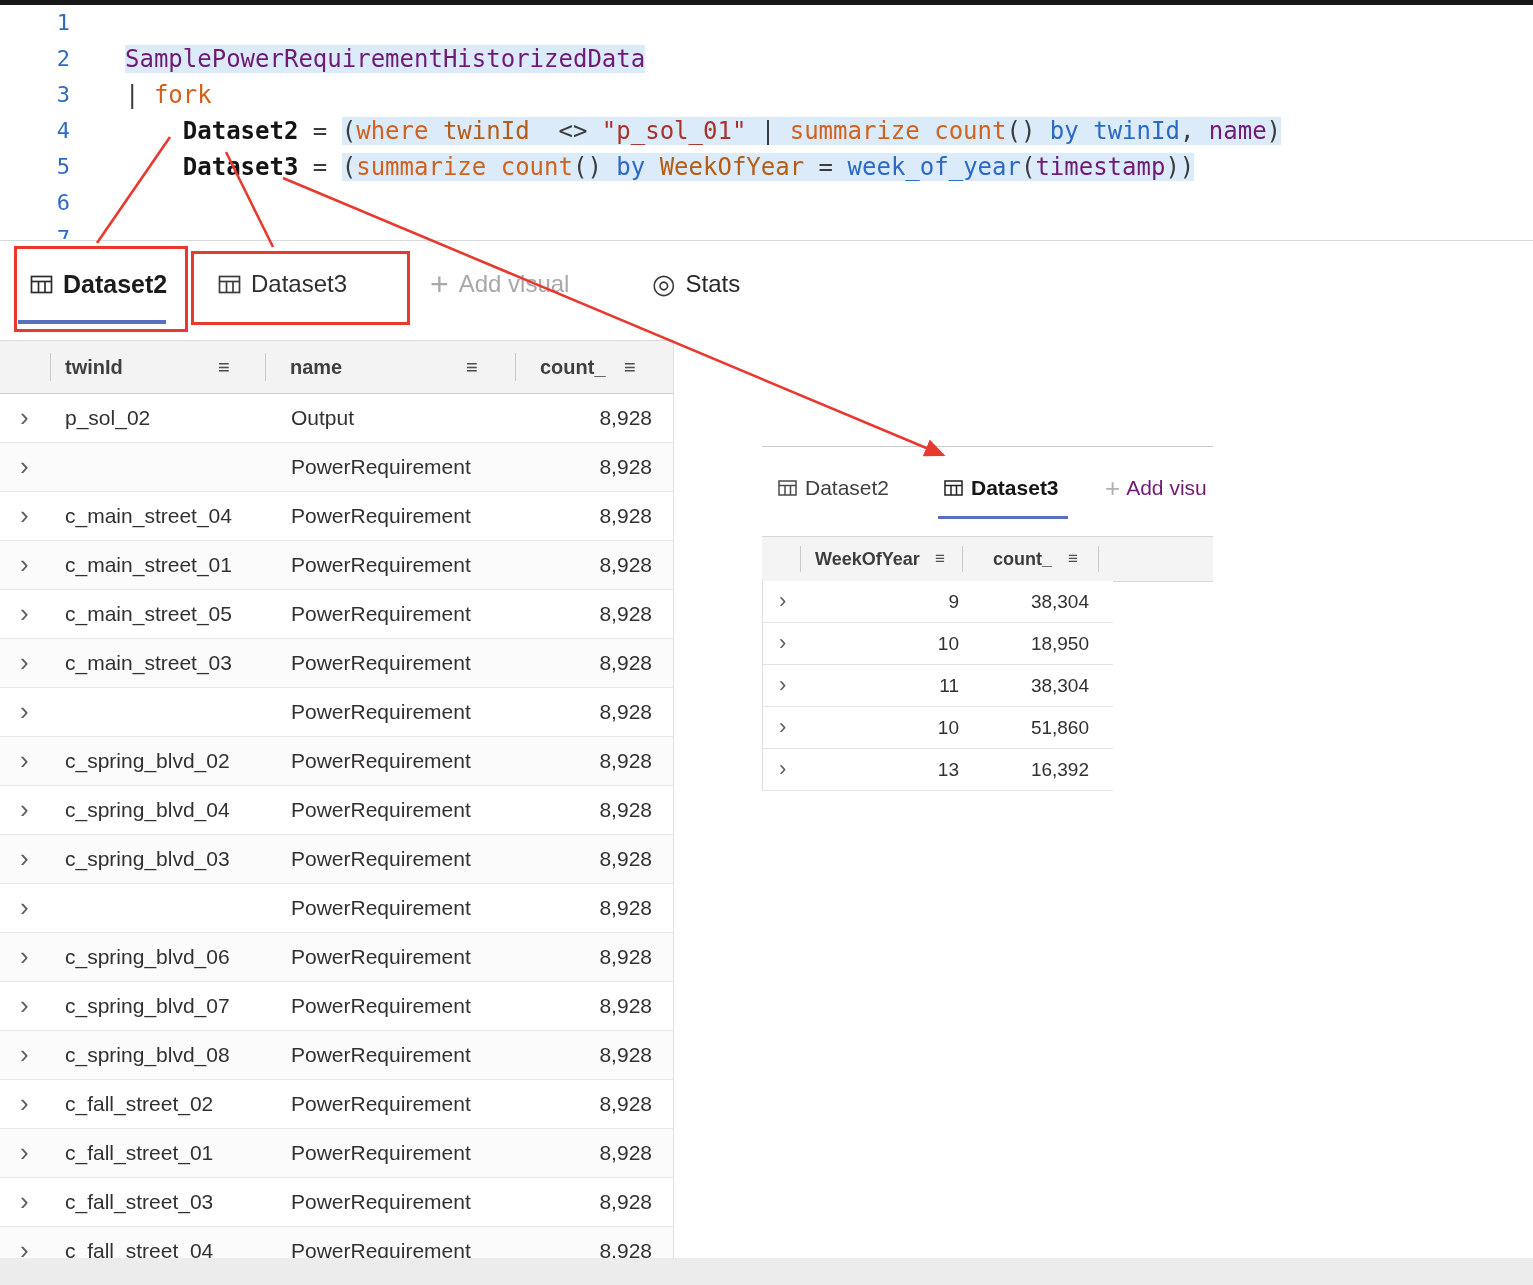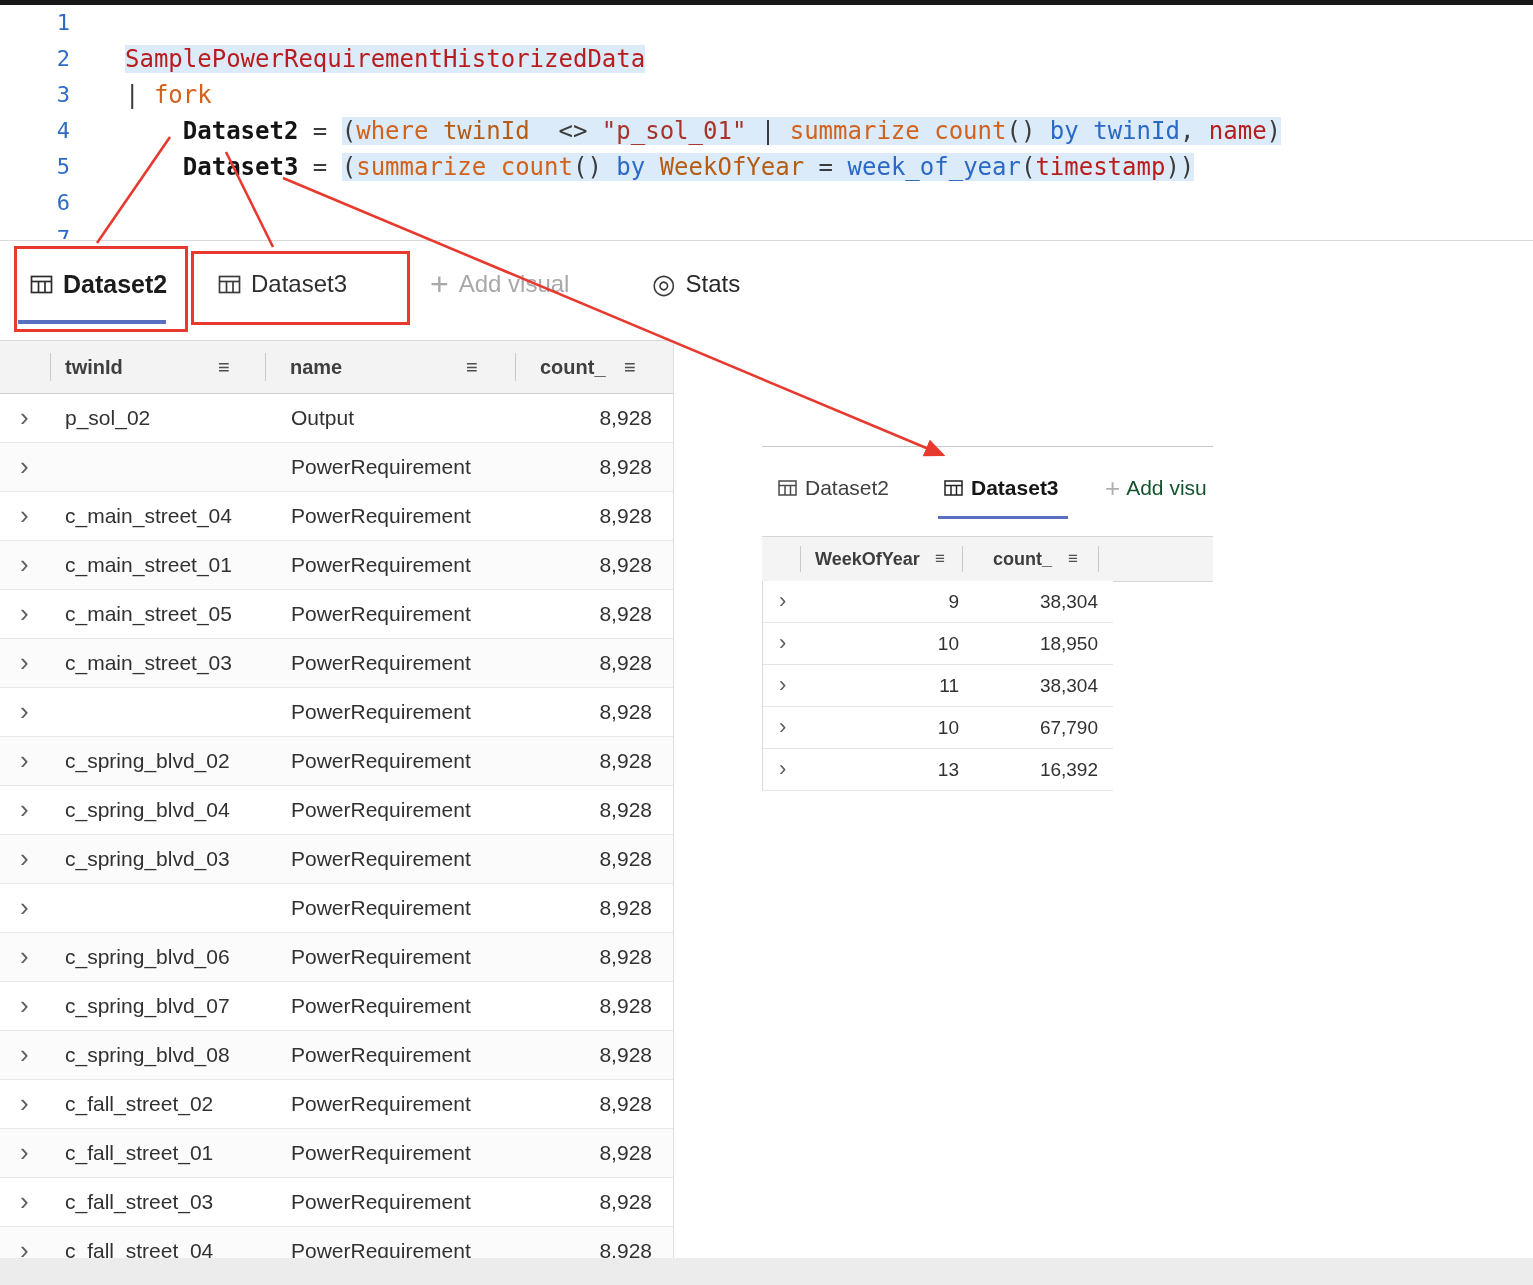--- a/index.html
+++ b/index.html
@@ -24,21 +24,21 @@
     position:absolute;left:125px;top:0;
     font-family:"DejaVu Sans Mono","Liberation Mono",monospace;
     font-size:24px;line-height:36px;color:#333;white-space:pre;
   }
   .seg-plain{color:#3b3b3b}
   .seg-bold{color:#141414;font-weight:bold}
   .seg-kw{color:#d2611c}
   .seg-id{color:#b65c12}
   .seg-str{color:#a8322a}
   .seg-fn{color:#2a69c5}
-  .seg-col{color:#b91c1c}
+  .seg-col{color:#701a75}
   .hl{background:#dcebfa}
   .editor-sep{position:absolute;left:0;top:240px;width:1533px;height:1px;background:#d8d8d8}
 
   
   .tabbar{position:absolute;left:0;top:241px;width:1533px;height:99px;background:#fff}
   .tab{position:absolute;height:44px;display:flex;align-items:center;gap:10px;cursor:default}
   #tab-d2{left:30px;top:21px}
   #tab-d3{left:218px;top:21px}
   .tab-label{font-size:24px;color:#2e2e2e}
   .tab-label.strong{font-weight:bold;color:#1c1c1c;font-size:25px}
@@ -76,32 +76,32 @@
   .panel{position:absolute;left:762px;top:446px;width:452px;height:362px;background:#fff}
   .panel-topline{position:absolute;left:0;top:0;width:451px;height:1px;background:#c9c9c9}
   .ptab{position:absolute;height:40px;display:flex;align-items:center;gap:8px}
   #ptab-d2{left:16px;top:22px}
   #ptab-d3{left:182px;top:22px}
   .ptab-label{font-size:21px;color:#3f3f3f}
   .ptab-label.strong{font-weight:bold;color:#161616}
   .p-underline{position:absolute;left:176px;top:70px;width:130px;height:3px;background:#5a6fc0}
   .p-add{position:absolute;left:343px;top:24px;width:108px;height:36px;display:flex;align-items:center;gap:6px;overflow:hidden;white-space:nowrap}
   .p-plus{font-size:26px;font-weight:300;color:#b0b0b0}
-  .p-add-label{font-size:21px;color:#14532d}
+  .p-add-label{font-size:21px;color:#701a75}
   .phead{position:absolute;left:0;top:90px;width:451px;height:44px;background:#f4f4f4;border-top:1px solid #d6d6d6;border-bottom:1px solid #d6d6d6}
   .phead .sep{position:absolute;top:9px;bottom:9px;width:1px;background:#c9c9c9}
   .ph{position:absolute;top:0;line-height:44px;font-size:18px;font-weight:700;color:#3d3d3d}
   .pham{position:absolute;top:0;line-height:44px;font-size:17px;color:#4f4f4f}
   .ph-week{left:53px}.ph-count{left:231px}
   .pham-week{left:173px}.pham-count{left:306px}
   .prows{position:absolute;left:0;top:135px;width:350px;border-left:1px solid #dddddd}
   .prow{position:relative;height:41px;border-bottom:1px solid #e5e5e5;background:#fff}
   .p-chev{position:absolute;left:16px;top:0;line-height:39px;font-size:22px;color:#5f5f5f}
   .pcell{position:absolute;top:0;line-height:41px;font-size:19px;color:#323130;text-align:right}
-  .p-week{right:154px}.p-count{right:15px}
+  .p-week{right:154px}.p-count{right:24px}
 
   
   .bottom-strip{position:absolute;left:0;top:1258px;width:1533px;height:27px;background:#ececec}
 </style>
 </head>
 <body>
 
 <div class="top-strip"></div>
 
 <section class="editor">
@@ -314,21 +314,21 @@
         <span class="pcell p-count">18,950</span>
       </div>
       <div class="prow">
         <span class="p-chev">›</span>
         <span class="pcell p-week">11</span>
         <span class="pcell p-count">38,304</span>
       </div>
       <div class="prow">
         <span class="p-chev">›</span>
         <span class="pcell p-week">10</span>
-        <span class="pcell p-count">67,790</span>
+        <span class="pcell p-count">51,860</span>
       </div>
       <div class="prow">
         <span class="p-chev">›</span>
         <span class="pcell p-week">13</span>
         <span class="pcell p-count">16,392</span>
       </div>
     </div>
 </section>
 
 <div class="red-box box-d2"></div>

